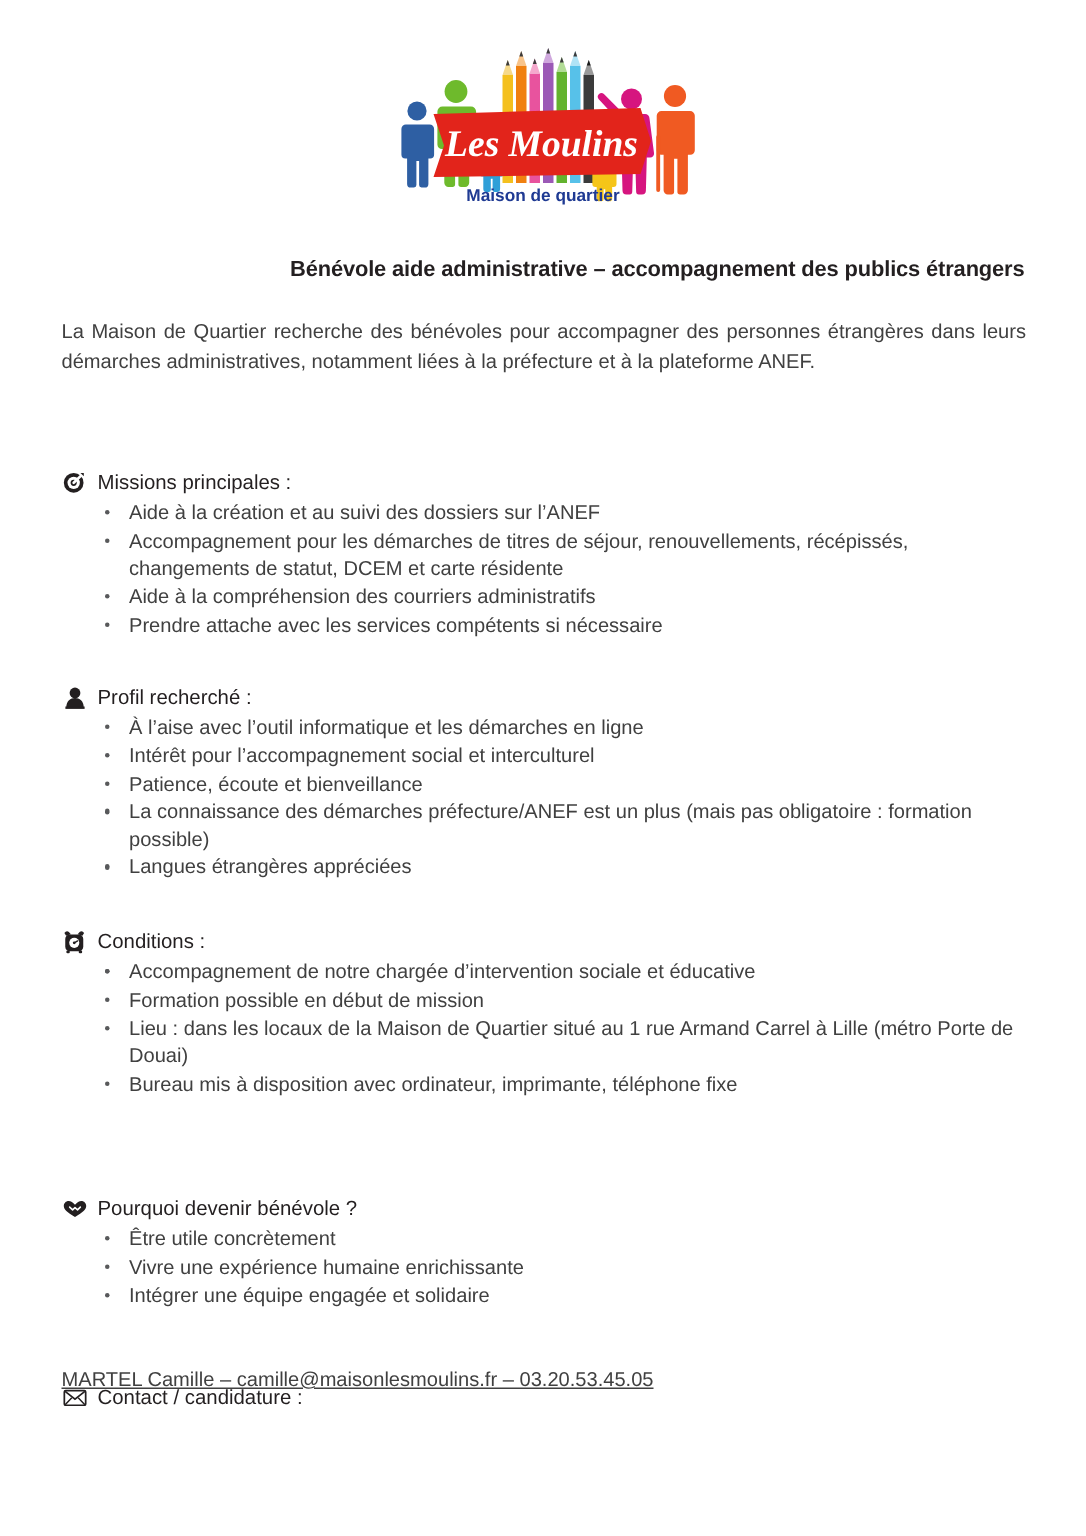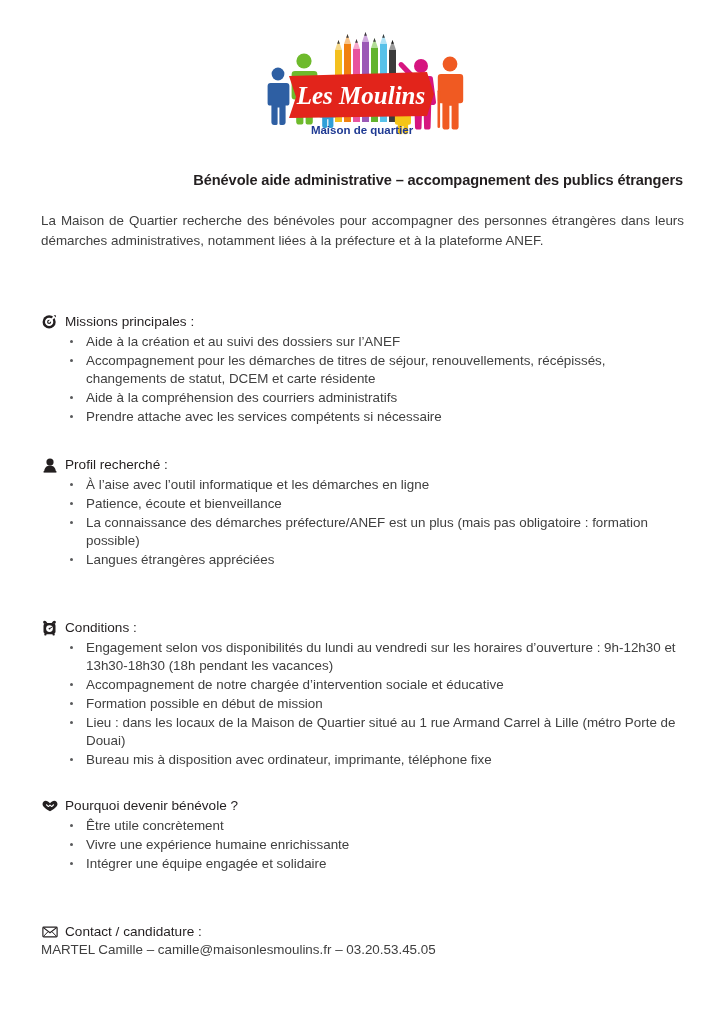--- a/index.html
+++ b/index.html
@@ -252,20 +252,21 @@
         <svg width="14" height="16" viewBox="0 0 14 16">
           <circle cx="7" cy="5" r="3.6" fill="#231f20"></circle>
           <path d="M1.2 14.6 C1.2 10.4 4 8.4 7 8.4 C10 8.4 12.8 10.4 12.8 14.6 Z" fill="#231f20"></path>
           <rect x="0.6" y="14" width="12.8" height="1.6" fill="#231f20"></rect>
         </svg>
       </span>
       <span>Profil recherché :</span>
     </div>
     <ul class="blist">
       <li><span class="bullet"></span><span>À l’aise avec l’outil informatique et les démarches en ligne</span></li>
+      <li><span class="bullet"></span><span>Intérêt pour l’accompagnement social et interculturel</span></li>
       <li><span class="bullet"></span><span>Patience, écoute et bienveillance</span></li>
       <li><span class="bullet"></span><span>La connaissance des démarches préfecture/ANEF est un plus (mais pas obligatoire : formation possible)</span></li>
       <li><span class="bullet"></span><span>Langues étrangères appréciées</span></li>
     </ul>
   </div>
 
   <div class="section" style="top:570px;">
     <div class="sec-head">
       <span class="sec-icon">
         <svg width="15" height="16" viewBox="0 0 16 16">
@@ -275,21 +276,21 @@
           <circle cx="8" cy="8.6" r="3.6" fill="#ffffff"></circle>
           <circle cx="8" cy="8.6" r="1" fill="#231f20"></circle>
           <path d="M8 8.6 L10.4 7.2" stroke="#231f20" stroke-width="1" stroke-linecap="round"></path>
           <rect x="2.4" y="14" width="2.4" height="2" rx="0.8" fill="#231f20"></rect>
           <rect x="11.2" y="14" width="2.4" height="2" rx="0.8" fill="#231f20"></rect>
         </svg>
       </span>
       <span>Conditions :</span>
     </div>
     <ul class="blist">
-      <li><span class="bullet"></span><span>Engagement selon vos disponibilités du lundi au vendredi sur les horaires d’ouverture : 9h-12h30 et 13h30-18h30 (18h pendant les vacances)</span></li>
+      <li><span class="bullet"></span></li>
       <li><span class="bullet"></span><span>Accompagnement de notre chargée d’intervention sociale et éducative</span></li>
       <li><span class="bullet"></span><span>Formation possible en début de mission</span></li>
       <li><span class="bullet"></span><span>Lieu : dans les locaux de la Maison de Quartier situé au 1 rue Armand Carrel à Lille (métro Porte de Douai)</span></li>
       <li><span class="bullet"></span><span>Bureau mis à disposition avec ordinateur, imprimante, téléphone fixe</span></li>
     </ul>
   </div>
 
   <div class="section" style="top:748px;">
     <div class="sec-head">
       <span class="sec-icon">
@@ -313,15 +314,15 @@
         <svg width="16" height="13" viewBox="0 0 18 14">
           <rect x="1" y="2" width="16" height="11" rx="1" fill="#ffffff" stroke="#231f20" stroke-width="1.3"></rect>
           <path d="M1.6 2.6 L9 8.4 L16.4 2.6" fill="none" stroke="#231f20" stroke-width="1.3"></path>
           <path d="M1.6 12.6 L6.6 7.4 M16.4 12.6 L11.4 7.4" fill="none" stroke="#231f20" stroke-width="1.1"></path>
         </svg>
       </span>
       <span>Contact / candidature :</span>
     </div>
   </div>
 
-  <div class="contact-line" style="top:940px;">MARTEL Camille – camille@maisonlesmoulins.fr – 03.20.53.45.05</div>
+  <div class="contact-line" style="top:910px;text-decoration:underline;">MARTEL Camille – camille@maisonlesmoulins.fr – 03.20.53.45.05</div>
 
 </div>
 
 </body></html>

